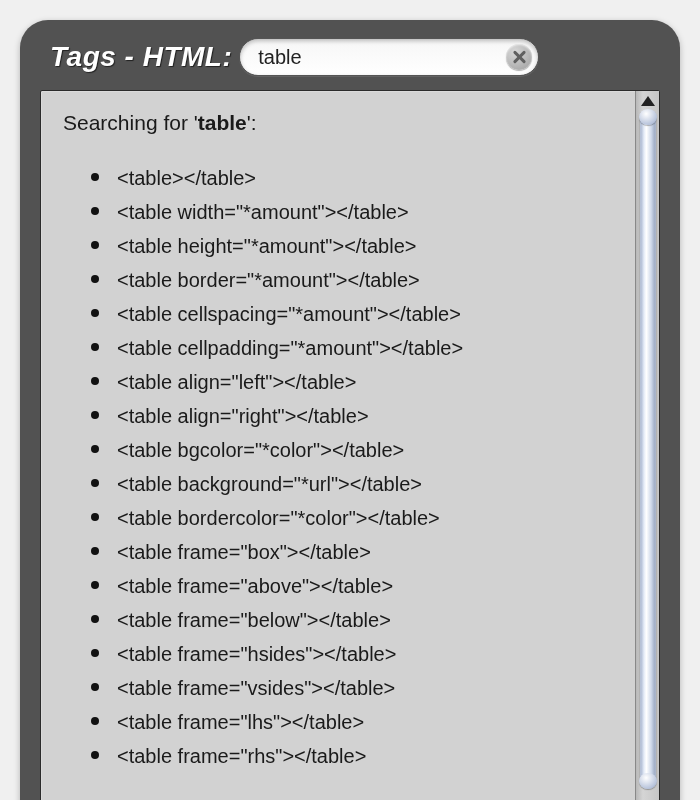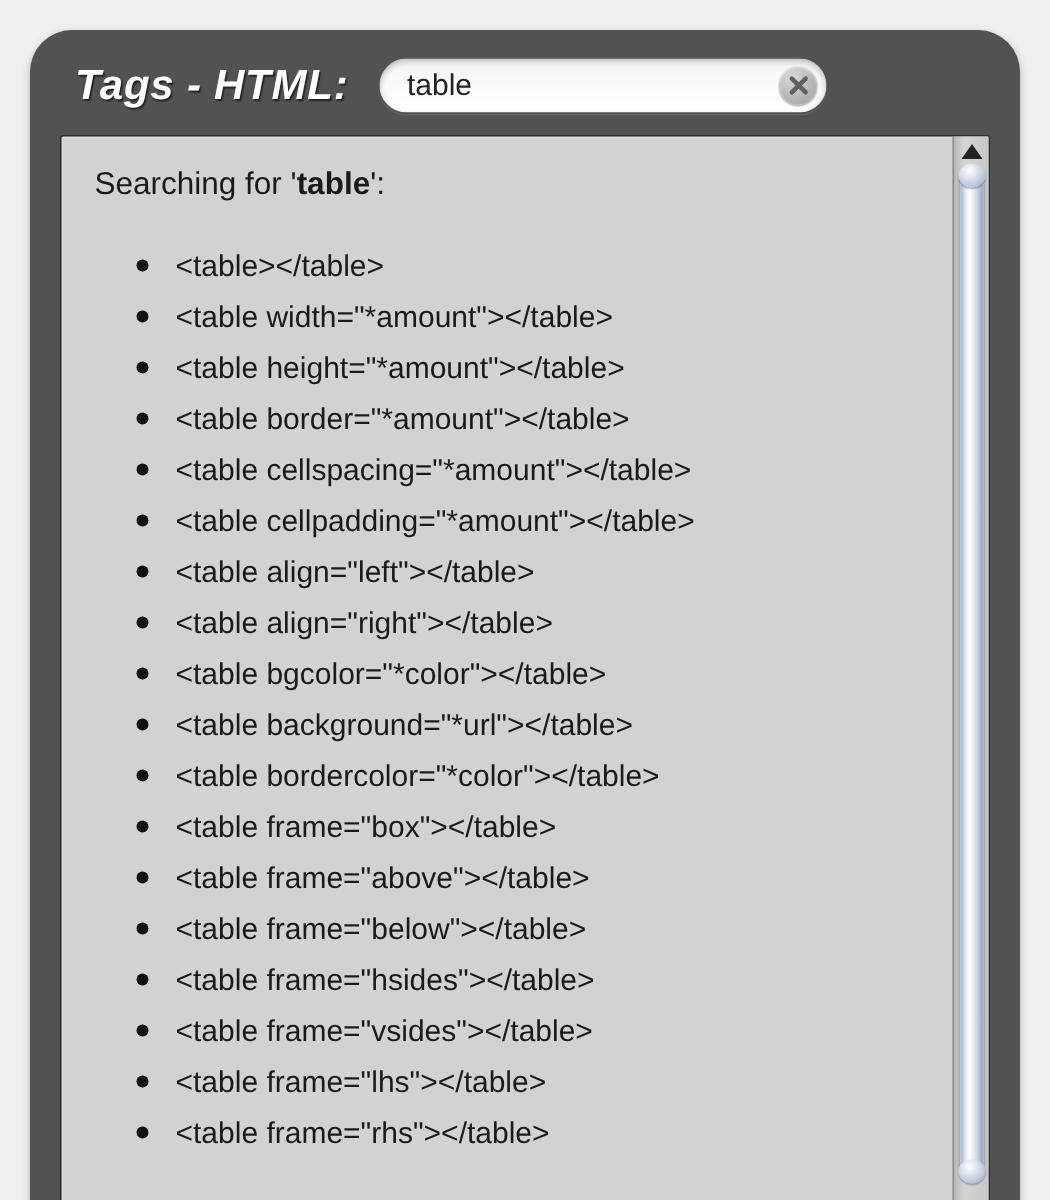--- a/index.html
+++ b/index.html
@@ -17,21 +17,21 @@
     .panel {
       background: #525252;
       border-radius: 28px;
       padding: 14px 20px 24px 20px;
       width: 660px;
       box-shadow: 0 2px 6px rgba(0,0,0,0.25);
     }
     .header {
       display: flex;
       align-items: center;
-      gap: 20px;
+      gap: 7px;
       padding: 4px 6px 14px 10px;
     }
     .title {
       color: #fff;
       font-style: italic;
       font-weight: bold;
       font-size: 28px;
       letter-spacing: 0.5px;
       text-shadow: 1px 1px 1px rgba(0,0,0,0.6);
       white-space: nowrap;

